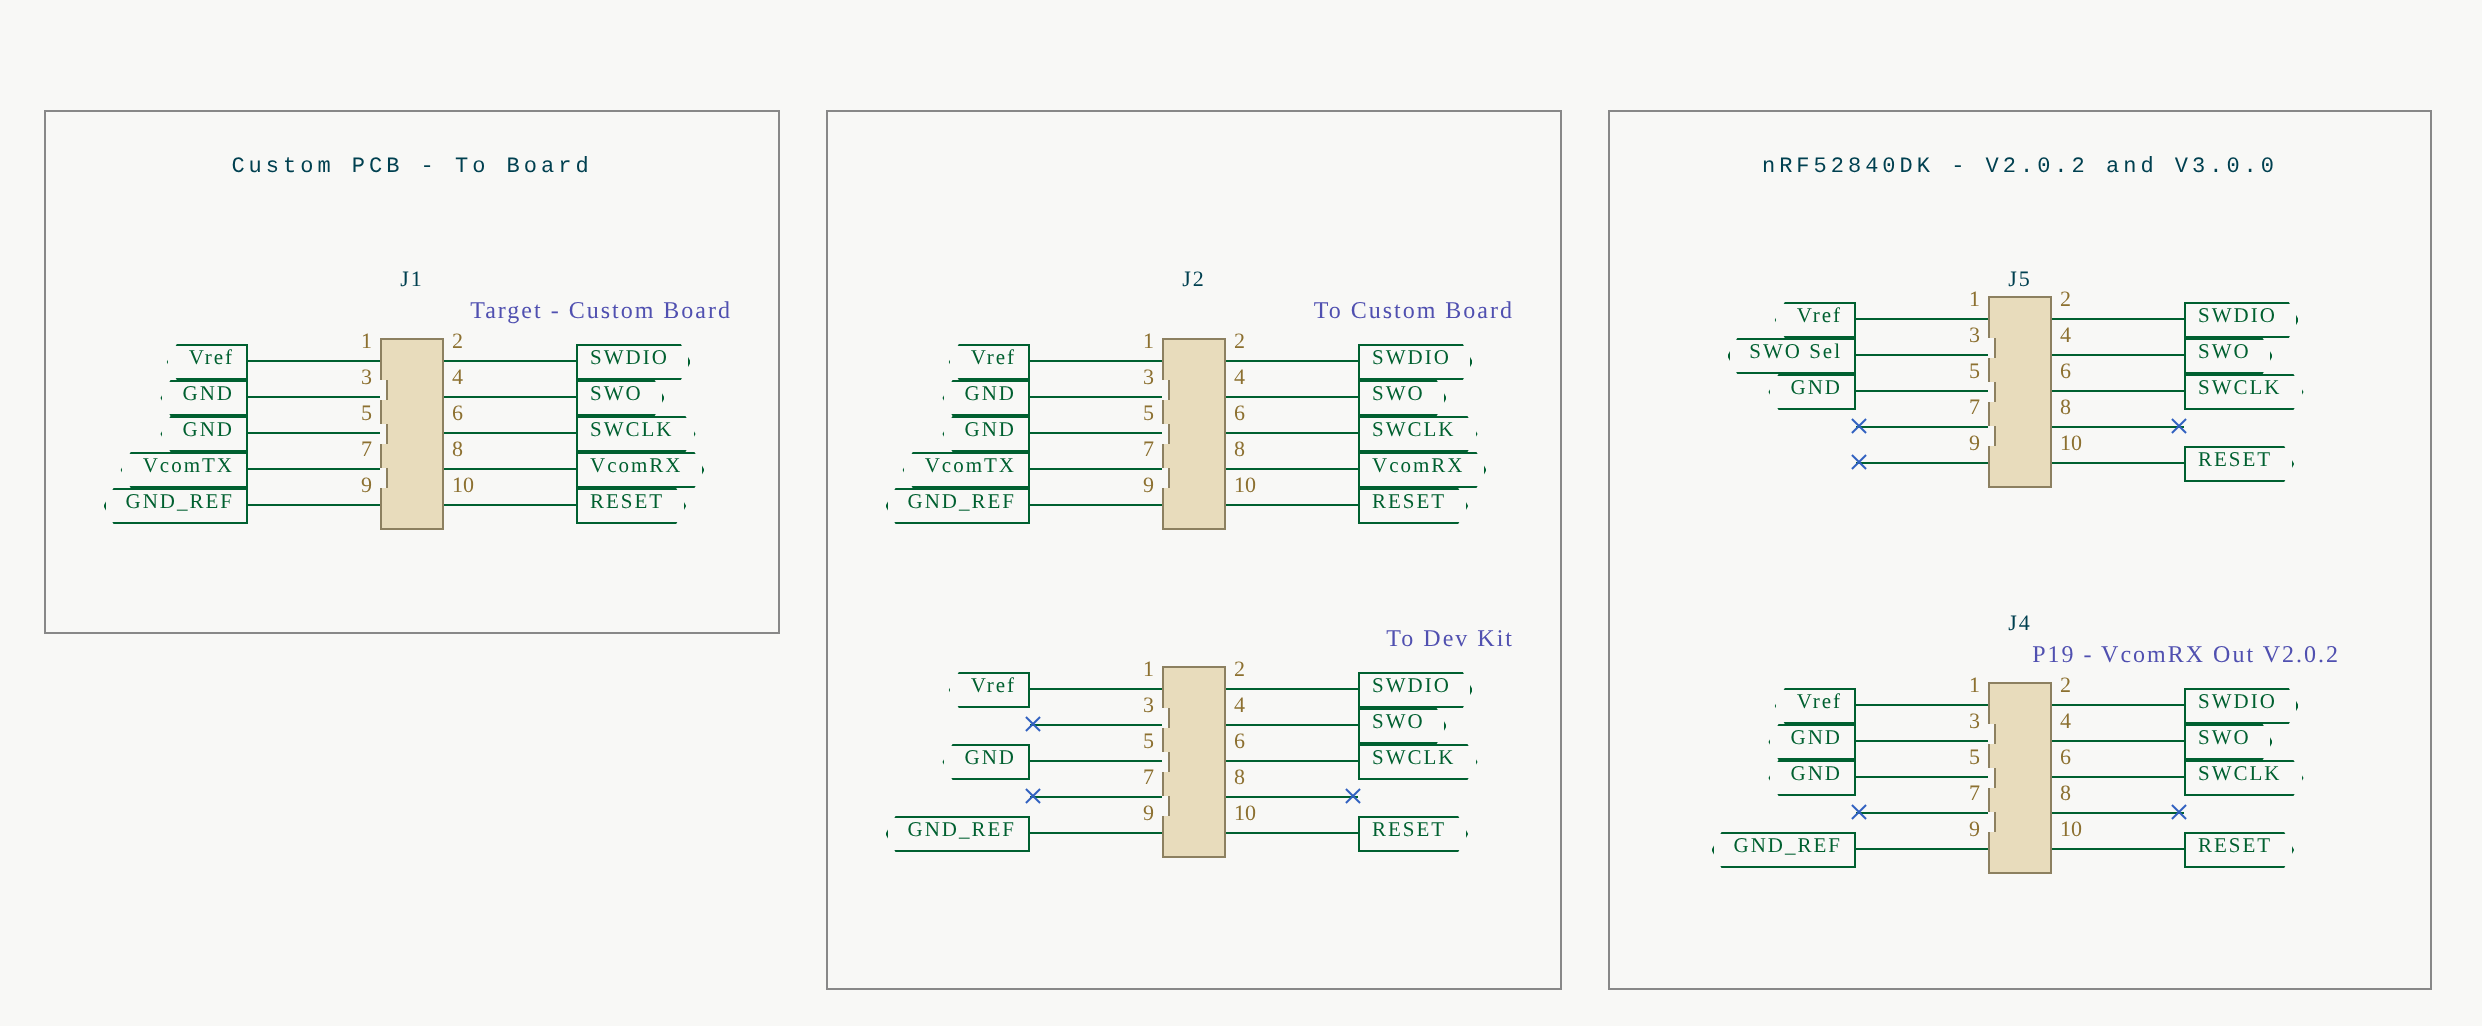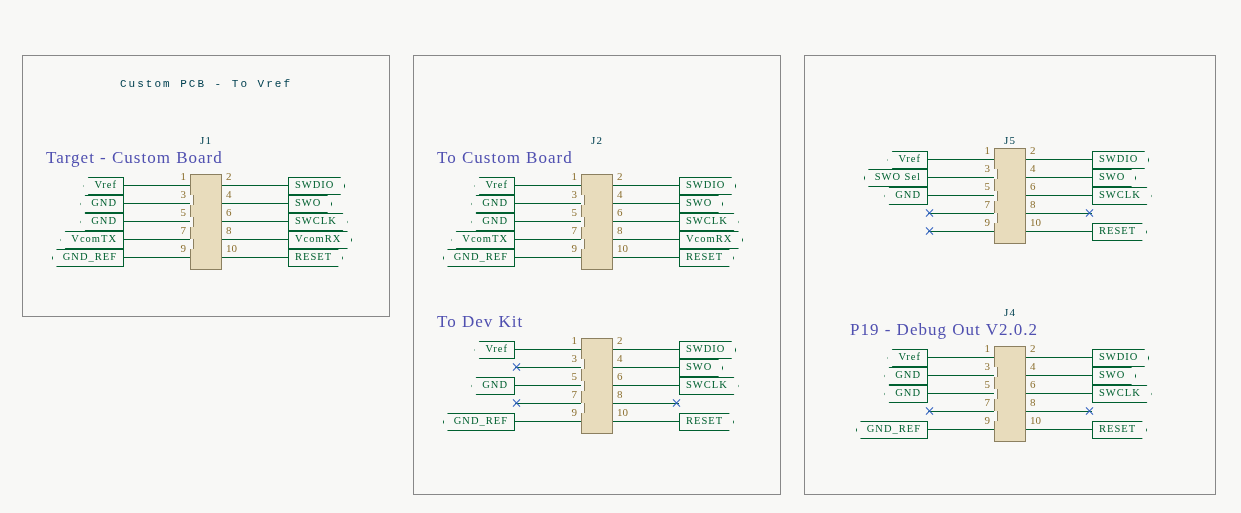--- a/index.html
+++ b/index.html
@@ -34,24 +34,24 @@
     font-family: Liberation Serif, serif;
   }
   .conn .ref {
     text-align: center;
     color: #004050;
     letter-spacing: 1px;
     font-size: 11px;
     margin-bottom: 2px;
   }
   .conn .desc {
-    text-align: left;
+    text-align: right;
     color: #5050b0;
     letter-spacing: 1px;
-    font-size: 17px;
+    font-size: 12px;
     margin-bottom: 6px;
   }
   .hdr {
     position: relative;
     height: 96px;
   }
   .hdr .body {
     position: absolute;
     left: 144px;
     width: 32px;
@@ -147,21 +147,21 @@
   .nc::before { transform: rotate(45deg); }
   .nc::after  { transform: rotate(-45deg); }
   .pin-l .nc { right: 60px; }
   .pin-r .nc { left: 60px; }
 </style>
 </head>
 <body>
 
 <div class="canvas" id="canvas">
     <div class="panel" style="left: 22px; top: 55px; width: 366px; height: 260px;">
-      <div class="panel-title">Custom PCB - To Vref</div>
+      <div class="panel-title">Custom PCB - To Board</div>
       <div class="conn" style="left: 23px; top: 78px;">
         <div class="ref">J1</div>
         <div class="desc">Target - Custom Board</div>
         <div class="hdr">
           <div class="body">
             <div class="notch" style="top: 20px;"></div>
             <div class="notch" style="top: 42px;"></div>
             <div class="notch" style="top: 64px;"></div>
           </div>
           <div class="row row0">
@@ -379,20 +379,21 @@
             <div class="pin-r">
               <div class="wire"></div>
               <div class="num">10</div>
               <div class="label">RESET</div>
             </div>
           </div>
         </div>
       </div>
     </div>
     <div class="panel" style="left: 804px; top: 55px; width: 410px; height: 438px;">
+      <div class="panel-title">nRF52840DK - V2.0.2 and V3.0.0</div>
       <div class="conn" style="left: 45px; top: 78px;">
         <div class="ref">J5</div>
         <div class="hdr">
           <div class="body">
             <div class="notch" style="top: 20px;"></div>
             <div class="notch" style="top: 42px;"></div>
             <div class="notch" style="top: 64px;"></div>
           </div>
           <div class="row row0">
             <div class="pin-l">
@@ -456,21 +457,21 @@
             <div class="pin-r">
               <div class="wire"></div>
               <div class="num">10</div>
               <div class="label">RESET</div>
             </div>
           </div>
         </div>
       </div>
       <div class="conn" style="left: 45px; top: 250px;">
         <div class="ref">J4</div>
-        <div class="desc">P19 - Debug Out V2.0.2</div>
+        <div class="desc">P19 - VcomRX Out V2.0.2</div>
         <div class="hdr">
           <div class="body">
             <div class="notch" style="top: 20px;"></div>
             <div class="notch" style="top: 42px;"></div>
             <div class="notch" style="top: 64px;"></div>
           </div>
           <div class="row row0">
             <div class="pin-l">
               <div class="wire"></div>
               <div class="num">1</div>

